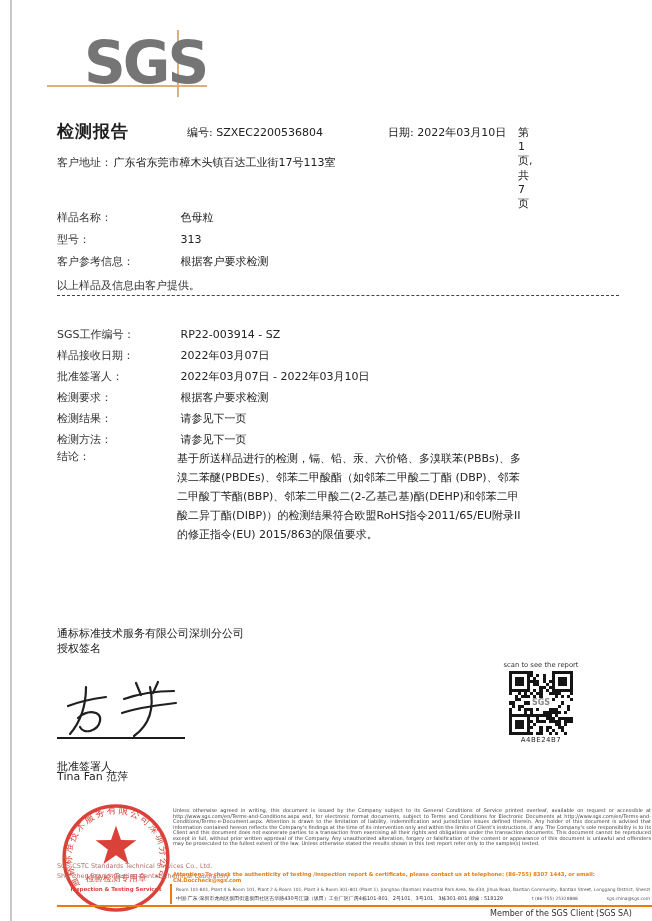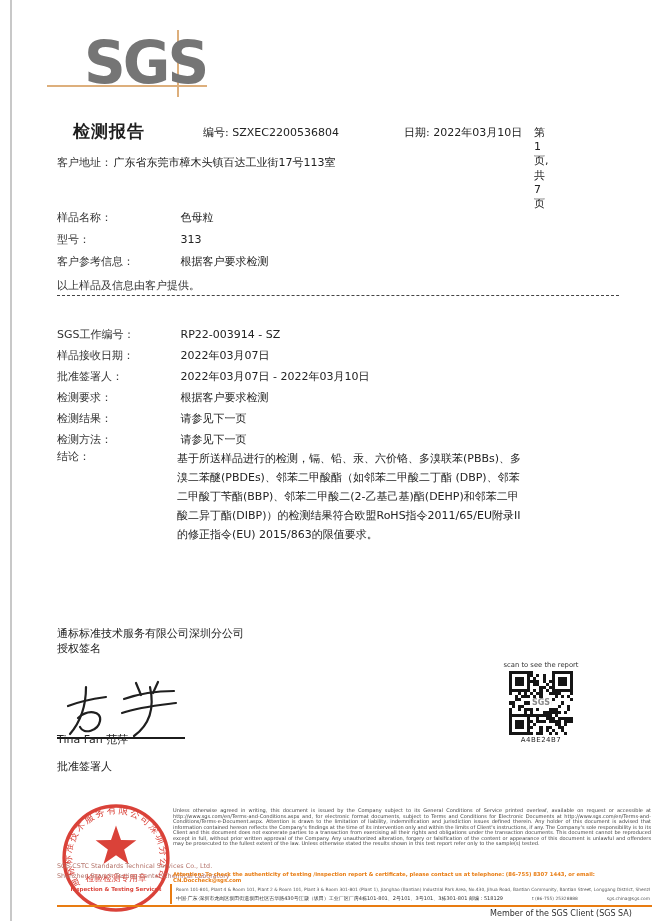--- a/index.html
+++ b/index.html
@@ -7,21 +7,21 @@
   body{font-family:"DejaVu Sans","Liberation Sans",sans-serif;color:#333;}
   .page{position:relative;width:652px;height:921px;background:#fff;overflow:hidden;}
   .edge-line{position:absolute;left:10px;top:0;width:2px;height:921px;background:#c8c8c8;}
 
   
   .logo-text{position:absolute;left:84px;top:34px;font-size:58px;line-height:1;font-weight:bold;color:#757575;letter-spacing:-3px;}
   .logo-hline{position:absolute;left:47px;top:85px;width:160px;height:2px;background:#ddaf7c;}
   .logo-vline{position:absolute;left:177px;top:30px;width:2px;height:67px;background:#ddaf7c;}
 
   
-  .hdr{position:absolute;left:16px;top:120px;width:515px;height:22px;font-size:11px;color:#222;}
+  .hdr{position:absolute;left:0;top:120px;width:515px;height:22px;font-size:11px;color:#222;}
   .hdr .title{position:absolute;left:57px;top:0;font-size:17px;font-weight:bold;color:#1e1e1e;letter-spacing:1px;}
   .hdr .no{position:absolute;left:187px;top:5px;}
   .hdr .dt{position:absolute;left:388px;top:5px;}
   .hdr .pg{position:absolute;left:518px;top:5px;}
 
   .blk{position:absolute;left:57px;font-size:11px;white-space:nowrap;}
   .row-c{height:24px;}
   .row-s{height:22px;}
   .row-d{height:21px;}
   .lab{display:inline-block;color:#333;}
@@ -33,21 +33,21 @@
   .dash-sep{position:absolute;left:57px;top:295px;width:562px;border-top:1.6px dashed #444;}
 
   .concl{position:absolute;left:57px;top:449px;font-size:11px;}
   .concl .lab{vertical-align:top;}
   .concl .txt{display:inline-block;width:348px;line-height:19px;white-space:normal;vertical-align:top;color:#222;}
 
   
   .sig-blk{position:absolute;left:57px;top:626px;font-size:11px;line-height:15px;color:#222;}
   .sig-svg{position:absolute;left:62px;top:680px;}
   .sig-line{position:absolute;left:57px;top:737px;width:128px;height:2px;background:#1c1c1c;}
-  .sig-name{position:absolute;left:57px;top:732px;font-size:11px;color:#222;}
+  .sig-name{position:absolute;left:57px;top:769px;font-size:11px;color:#222;}
   .sig-title{position:absolute;left:57px;top:759px;font-size:11px;color:#222;}
 
   
   .qr-wrap{position:absolute;left:501px;top:661px;width:80px;text-align:center;}
   .qr-cap{font-size:6.8px;color:#333;white-space:nowrap;}
   .qr-box{position:relative;width:64px;height:64px;margin:2px auto 1px auto;background:#fff;}
   .qr-modules{position:absolute;inset:0;display:grid;grid-template-rows:repeat(21,1fr);grid-template-columns:repeat(21,1fr);}
   .qr-modules i{background:#151515;}
   .qr-center{position:absolute;left:50%;top:50%;transform:translate(-50%,-50%);background:#fff;color:#8a8a8a;font-size:8px;font-weight:bold;padding:0 2px;line-height:10px;letter-spacing:0;}
   .qr-code{font-size:7px;color:#222;letter-spacing:.5px;}

